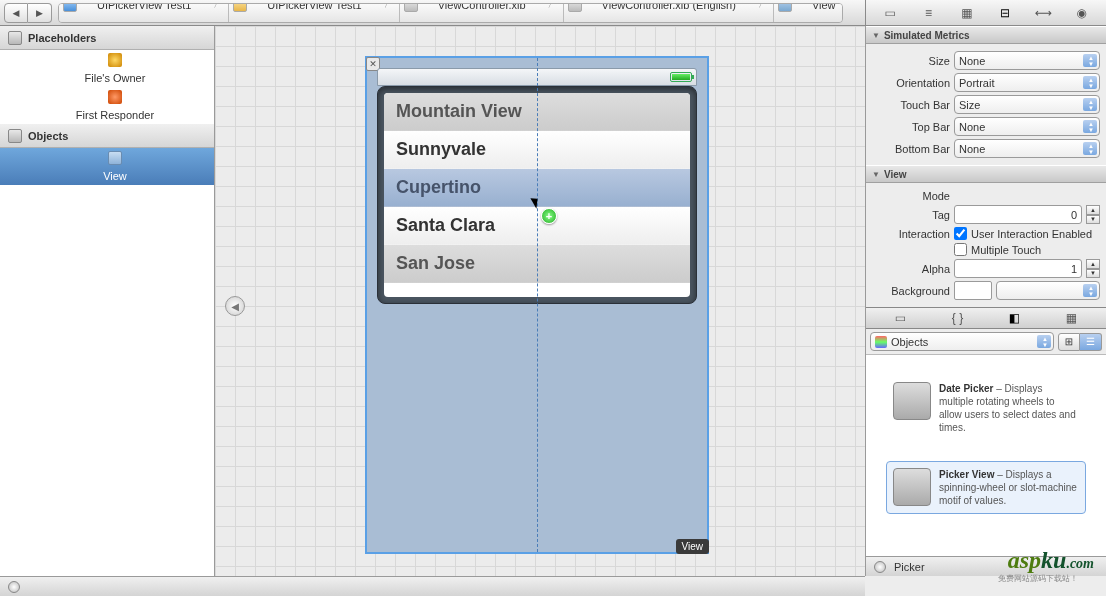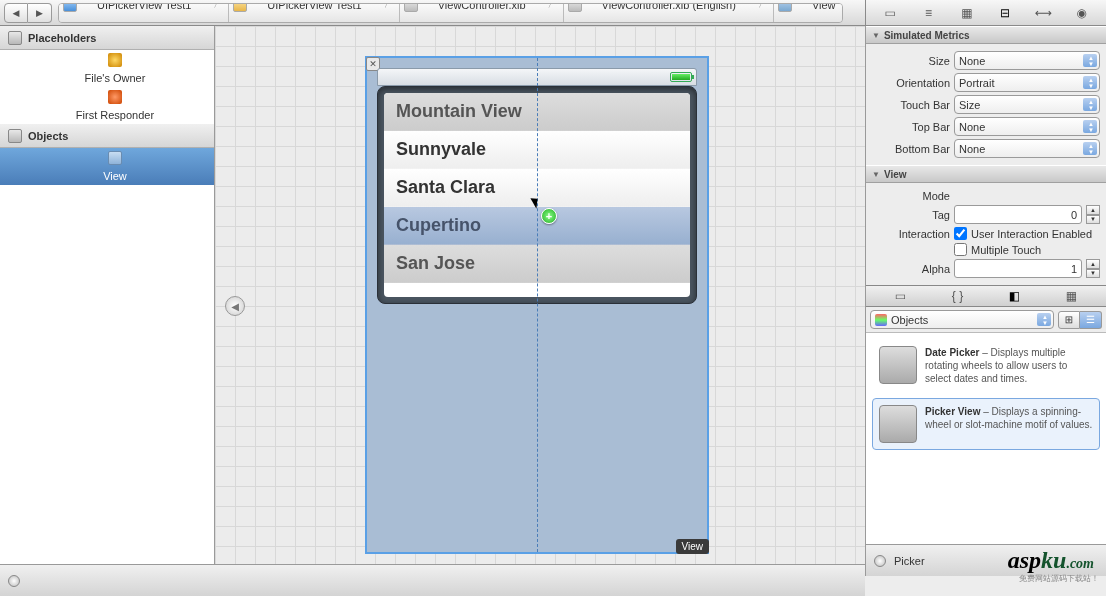--- a/index.html
+++ b/index.html
@@ -48,21 +48,21 @@
 .picker-inner { background: #fff; height: 100%; border-radius: 4px; overflow: hidden; position: relative; }
 .picker-row { height: 38px; display: flex; align-items: center; padding: 0 12px; font-size: 18px; font-weight: bold; color: #333; border-bottom: 1px solid rgba(0,0,0,0.05); background: linear-gradient(#fff,#eee); }
 .picker-row.edge { background: linear-gradient(#ddd,#ccc); color: #555; }
 .picker-row.sel { background: linear-gradient(#b8c8e0,#98b0d0); color: #46536a; }
 .picker-guides { position: absolute; inset: 0; pointer-events: none; }
 .picker-guides::before { content: ""; position: absolute; left: 50%; top: 0; bottom: 0; border-left: 1px dashed #4a7db8; }
 .cursor-plus { position: absolute; left: 326px; top: 182px; width: 16px; height: 16px; border-radius: 50%; background: radial-gradient(#8f8,#2a2); border: 1px solid #fff; color: #fff; font-size: 11px; font-weight: bold; display: flex; align-items: center; justify-content: center; box-shadow: 0 1px 2px rgba(0,0,0,0.4); }
 .cursor-arrow { position: absolute; left: 318px; top: 170px; width: 0; height: 0; border-left: 6px solid #000; border-top: 4px solid transparent; border-bottom: 8px solid transparent; transform: rotate(-30deg); }
 .view-tag { position: absolute; right: -2px; bottom: -2px; background: #3a3a3a; color: #fff; padding: 2px 6px; font-size: 10px; border-radius: 3px; }
 
-.bottom-strip { height: 32px; background: linear-gradient(#f0f0f0,#d4d4d4); border-top: 1px solid #9a9a9a; display: flex; align-items: center; padding: 0 8px; gap: 8px; }
+.bottom-strip { height: 20px; background: linear-gradient(#f0f0f0,#d4d4d4); border-top: 1px solid #9a9a9a; display: flex; align-items: center; padding: 0 8px; gap: 8px; }
 .bottom-strip .orb { width: 12px; height: 12px; border-radius: 50%; background: radial-gradient(#fff,#bbb); border: 1px solid #888; }
 
 
 .right-panel { width: 241px; background: #ededed; border-left: 1px solid #9a9a9a; display: flex; flex-direction: column; }
 .insp-hdr { height: 18px; background: linear-gradient(#e8e8e8,#c8c8c8); border-top: 1px solid #fff; border-bottom: 1px solid #a0a0a0; display: flex; align-items: center; padding: 0 6px; font-size: 10px; font-weight: bold; color: #444; gap: 4px; }
 .insp-hdr .tri { font-size: 8px; color: #666; }
 .insp-body { padding: 4px 6px; }
 .insp-row { display: flex; align-items: center; margin: 3px 0; gap: 4px; }
 .insp-row .lbl { width: 78px; text-align: right; font-size: 11px; color: #333; }
 .popup { flex: 1; height: 19px; background: linear-gradient(#fff,#eee); border: 1px solid #9a9a9a; border-radius: 4px; display: flex; align-items: center; padding: 0 4px; font-size: 11px; position: relative; }
@@ -76,29 +76,29 @@
 .color-well { width: 38px; height: 19px; border: 1px solid #9a9a9a; background: #fff; border-radius: 2px; }
 
 .lib-toolbar { height: 22px; background: linear-gradient(#f0f0f0,#d0d0d0); border-top: 1px solid #888; border-bottom: 1px solid #888; display: flex; align-items: center; justify-content: space-around; padding: 0 6px; }
 .lib-filter { height: 26px; display: flex; align-items: center; padding: 0 4px; gap: 4px; border-bottom: 1px solid #bbb; }
 .lib-filter .popup { flex: 1; }
 .seg { display: flex; }
 .seg div { width: 22px; height: 18px; background: linear-gradient(#fff,#ddd); border: 1px solid #999; display: flex; align-items: center; justify-content: center; font-size: 10px; }
 .seg div:first-child { border-radius: 3px 0 0 3px; }
 .seg div:last-child { border-radius: 0 3px 3px 0; border-left: none; background: linear-gradient(#b8d0f0,#7aa8e0); color: #fff; }
 .lib-list { flex: 1; overflow: auto; background: #fff; }
-.lib-item { display: flex; padding: 6px; gap: 8px; border: 1px solid transparent; margin: 6px; border-radius: 4px; }
+.lib-item { display: flex; padding: 6px; gap: 8px; border: 1px solid transparent; margin: 20px; border-radius: 4px; }
 .lib-item.sel { border: 1px solid #7aa8e0; background: #eaf2fc; }
 .lib-thumb { width: 38px; height: 38px; background: linear-gradient(#ddd,#aaa); border: 1px solid #888; border-radius: 4px; flex-shrink: 0; font-size: 6px; padding: 2px; color: #333; overflow: hidden; }
 .lib-text { font-size: 10px; color: #555; line-height: 1.3; }
 .lib-text b { color: #333; }
 
 .watermark { position: absolute; right: 12px; bottom: 22px; font-family: Georgia, serif; font-size: 24px; font-style: italic; font-weight: bold; color: #c00; pointer-events: none; }
 .watermark span { color: #14532d; }
-.wm-sub { position: absolute; right: 7px; bottom: 12px; font-size: 8px; color: #888; }
+.wm-sub { position: absolute; right: 28px; bottom: 12px; font-size: 8px; color: #888; }
 </style>
 </head>
 <body>
 
 <div style="display:flex">
   <div class="toolbar" style="flex:1">
     <div class="nav-group">
       <div class="nav-btn">◀</div>
       <div class="nav-btn">▶</div>
     </div>
@@ -175,22 +175,22 @@
       <div class="close-x">✕</div>
       <div class="status-strip">
         <div class="battery">
             <div class="fill"></div>
           </div>
       </div>
       <div class="picker">
         <div class="picker-inner" id="picker-inner">
             <div class="picker-row edge">Mountain View</div>
             <div class="picker-row">Sunnyvale</div>
+            <div class="picker-row sel">Cupertino</div>
             <div class="picker-row">Santa Clara</div>
-            <div class="picker-row sel">Cupertino</div>
             <div class="picker-row edge">San Jose</div>
           </div>
       </div>
       <div class="picker-guides"></div>
       <div class="view-tag">View</div>
     </div>
     <div class="cursor-arrow"></div>
     <div class="cursor-plus">+</div>
   </div>
 
@@ -271,20 +271,27 @@
       <div class="insp-row">
           <span class="lbl">Alpha</span>
           <div class="num-field">
             <span>1</span>
           </div>
           <div class="stepper">
             <div>▲</div>
             <div>▼</div>
           </div>
         </div>
+      <div class="insp-row">
+          <span class="lbl">Background</span>
+          <div class="color-well"></div>
+          <div class="popup" style="flex:1">
+            <span class="arrows">▲<br>▼</span>
+          </div>
+        </div>
     </div>
 
     <div class="lib-toolbar">
       <div class="tb-icon">▭</div>
       <div class="tb-icon">{ }</div>
       <div class="tb-icon" style="color:#000">◧</div>
       <div class="tb-icon">▦</div>
     </div>
     <div class="lib-filter">
       <div class="popup">
@@ -311,14 +318,14 @@
       <span class="orb"></span>
       <span>Picker</span>
     </div>
   </div>
 </div>
 
 <div class="bottom-strip" style="width:865px;position:absolute;left:0;bottom:0">
   <span class="orb"></span>
 </div>
 
-<div class="watermark"><span style="color:#000000">asp</span><span>ku</span><span style="font-size:14px">.com</span></div>
+<div class="watermark"><span style="color:#4d7c0f">asp</span><span>ku</span><span style="font-size:14px">.com</span></div>
 <div class="wm-sub">免费网站源码下载站！</div>
 
 </body></html>

